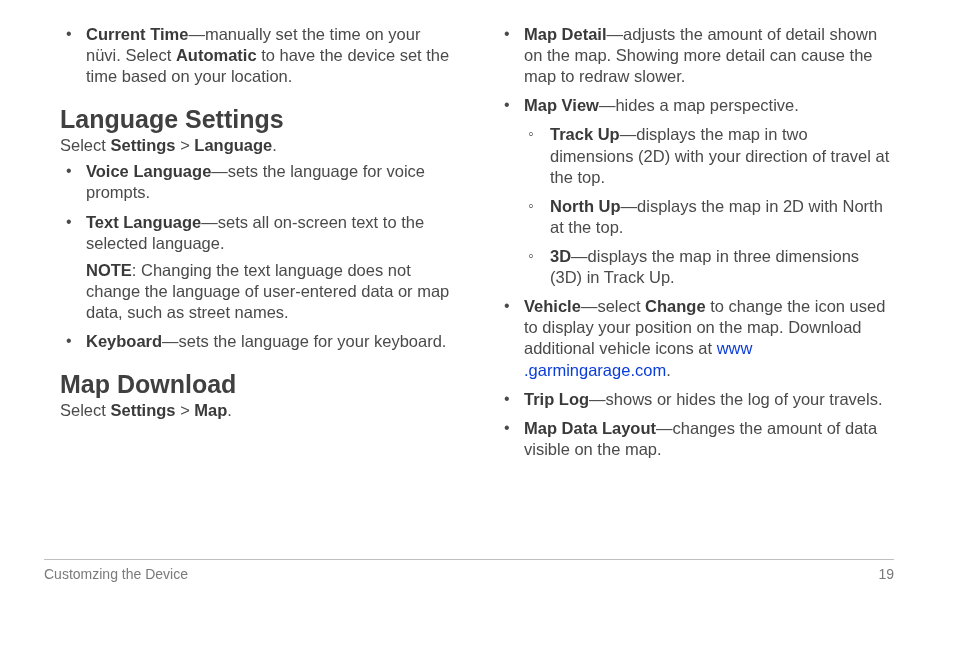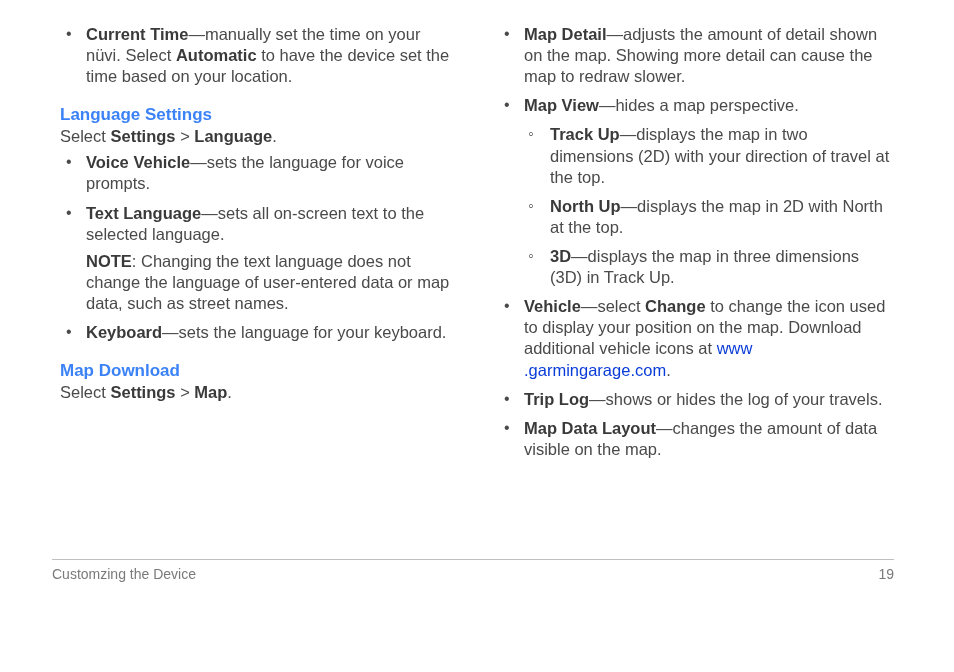--- a/index.html
+++ b/index.html
@@ -19,22 +19,22 @@
   .columns {
     display: flex;
     gap: 42px;
     height: 560px;
   }
   .col {
     flex: 1;
     min-width: 0;
   }
   .section-head {
-    color: #3b82f6;
-    font-size: 17px;
+    color: #404040;
+    font-size: 25px;
     font-weight: bold;
     margin-top: 18px;
     margin-bottom: 2px;
   }
   .breadcrumb {
     font-size: 16.5px;
     color: #4a4a4a;
     margin-bottom: 6px;
   }
   .breadcrumb b { color: #3a3a3a; }
@@ -86,21 +86,21 @@
     padding-left: 26px;
     font-size: 16.5px;
     line-height: 1.28;
     color: #4a4a4a;
     margin-top: -2px;
     margin-bottom: 8px;
   }
   .link { color: #0a3dd8; }
   .footer {
     position: absolute;
-    left: 52px;
+    left: 44px;
     right: 60px;
     bottom: 30px;
     border-top: 1px solid #bfbfbf;
     padding-top: 6px;
     display: flex;
     justify-content: space-between;
     font-size: 14px;
     color: #7a7a7a;
   }
 </style>
@@ -118,21 +118,21 @@
         </li>
       </ul>
 
       <div class="section-head">Language Settings</div>
       <div class="breadcrumb">
         <span>Select </span><b>Settings</b><span> &gt; </span><b>Language</b><span>.</span>
       </div>
 
       <ul class="bullets">
         <li>
-          <span class="item-label">Voice Vehicle</span><span>—sets the language for voice prompts.</span>
+          <span class="item-label">Voice Language</span><span>—sets the language for voice prompts.</span>
         </li>
         <li>
           <span class="item-label">Text Language</span><span>—sets all on-screen text to the selected language.</span>
         </li>
       </ul>
 
       <div class="note-block">
         <span class="inline-bold">NOTE</span><span>: Changing the text language does not change the language of user-entered data or map data, such as street names.</span>
       </div>
 

